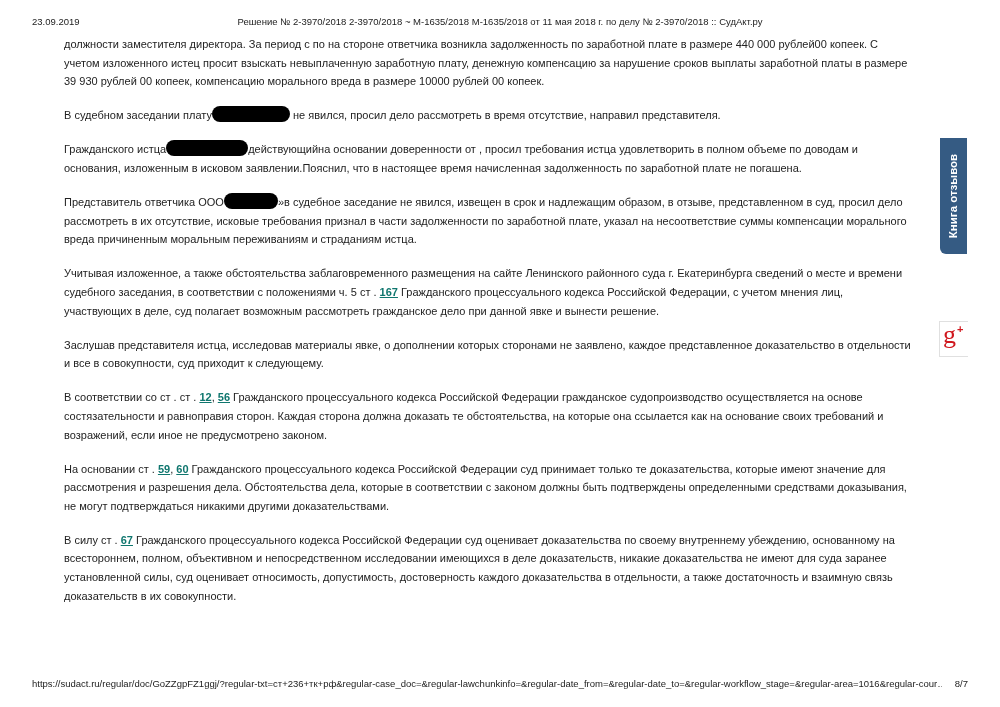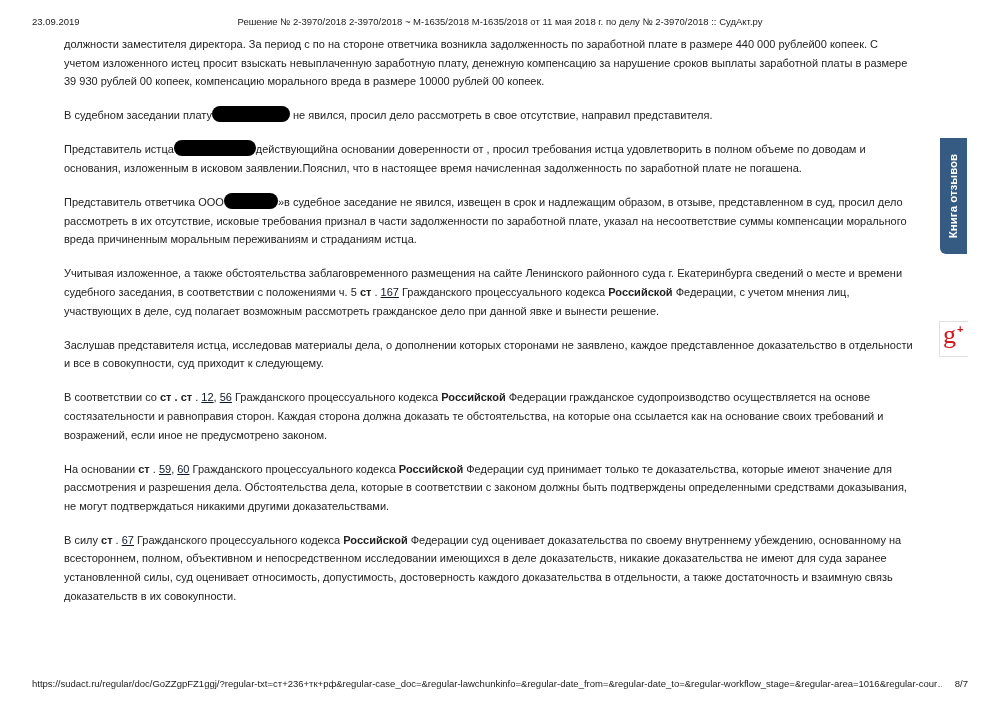--- a/index.html
+++ b/index.html
@@ -48,25 +48,26 @@
       margin: 0 0 15.5px 0;
     }
     .redact {
       display: inline-block;
       background: #000;
       height: 16px;
       border-radius: 8px;
       vertical-align: -3px;
     }
     .content b {
-      font-weight: bold;
+      font-weight: normal;
     }
     .content a {
-      color: #0f172a;
+      color: #0f766e;
       text-decoration: underline;
+      font-weight: bold;
     }
     .feedback-tab {
       position: absolute;
       left: 940px;
       top: 138px;
       width: 27px;
       height: 116px;
       background: #355b83;
       border-bottom-left-radius: 6px;
       display: flex;
@@ -139,36 +140,36 @@
 
 <div class="print-header">
   <span class="date">23.09.2019</span>
   <span class="title">Решение № 2-3970/2018 2-3970/2018 ~ М-1635/2018 М-1635/2018 от 11 мая 2018 г. по делу № 2-3970/2018 :: СудАкт.ру</span>
 </div>
 
 <div class="content">
   <p>должности заместителя директора. За период с по на стороне ответчика возникла задолженность по заработной плате в размере 440 000 рублей00 копеек. С учетом изложенного истец просит взыскать невыплаченную заработную плату, денежную компенсацию за нарушение сроков выплаты заработной платы в размере 39 930 рублей 00 копеек, компенсацию морального вреда в размере 10000 рублей 00 копеек.</p>
 
   <p>
-    <span>В судебном заседании плату</span><span class="redact" style="width:78px"></span><span> не явился, просил дело рассмотреть в свое отсутствие, направил представителя.</span>
+    <span>В судебном заседании плату</span><span class="redact" style="width:78px"></span><span> не явился, просил дело рассмотреть в время отсутствие, направил представителя.</span>
   </p>
 
   <p>
-    <span>Представитель истца</span><span class="redact" style="width:82px"></span><span>действующийна основании доверенности от , просил требования истца удовлетворить в полном объеме по доводам и основания, изложенным в исковом заявлении.Пояснил, что в настоящее время начисленная задолженность по заработной плате не погашена.</span>
+    <span>Гражданского истца</span><span class="redact" style="width:82px"></span><span>действующийна основании доверенности от , просил требования истца удовлетворить в полном объеме по доводам и основания, изложенным в исковом заявлении.Пояснил, что в настоящее время начисленная задолженность по заработной плате не погашена.</span>
   </p>
 
   <p>
     <span>Представитель ответчика ООО</span><span class="redact" style="width:54px"></span><span>»в судебное заседание не явился, извещен в срок и надлежащим образом, в отзыве, представленном в суд, просил дело рассмотреть в их отсутствие, исковые требования признал в части задолженности по заработной плате, указал на несоответствие суммы компенсации морального вреда причиненным моральным переживаниям и страданиям истца.</span>
   </p>
 
   <p>
     <span>Учитывая изложенное, а также обстоятельства заблаговременного размещения на сайте Ленинского районного суда г. Екатеринбурга сведений о месте и времени судебного заседания, в соответствии с положениями ч. 5 </span><b>ст</b><span> . </span><a href="#">167</a><span> Гражданского процессуального кодекса </span><b>Российской</b><span> Федерации, с учетом мнения лиц, участвующих в деле, суд полагает возможным рассмотреть гражданское дело при данной явке и вынести решение.</span>
   </p>
 
-  <p>Заслушав представителя истца, исследовав материалы дела, о дополнении которых сторонами не заявлено, каждое представленное доказательство в отдельности и все в совокупности, суд приходит к следующему.</p>
+  <p>Заслушав представителя истца, исследовав материалы явке, о дополнении которых сторонами не заявлено, каждое представленное доказательство в отдельности и все в совокупности, суд приходит к следующему.</p>
 
   <p>
     <span>В соответствии со </span><b>ст . ст</b><span> . </span><a href="#">12</a><span>, </span><a href="#">56</a><span> Гражданского процессуального кодекса </span><b>Российской</b><span> Федерации гражданское судопроизводство осуществляется на основе состязательности и равноправия сторон. Каждая сторона должна доказать те обстоятельства, на которые она ссылается как на основание своих требований и возражений, если иное не предусмотрено законом.</span>
   </p>
 
   <p>
     <span>На основании </span><b>ст</b><span> . </span><a href="#">59</a><span>, </span><a href="#">60</a><span> Гражданского процессуального кодекса </span><b>Российской</b><span> Федерации суд принимает только те доказательства, которые имеют значение для рассмотрения и разрешения дела. Обстоятельства дела, которые в соответствии с законом должны быть подтверждены определенными средствами доказывания, не могут подтверждаться никакими другими доказательствами.</span>
   </p>
 
   <p>

